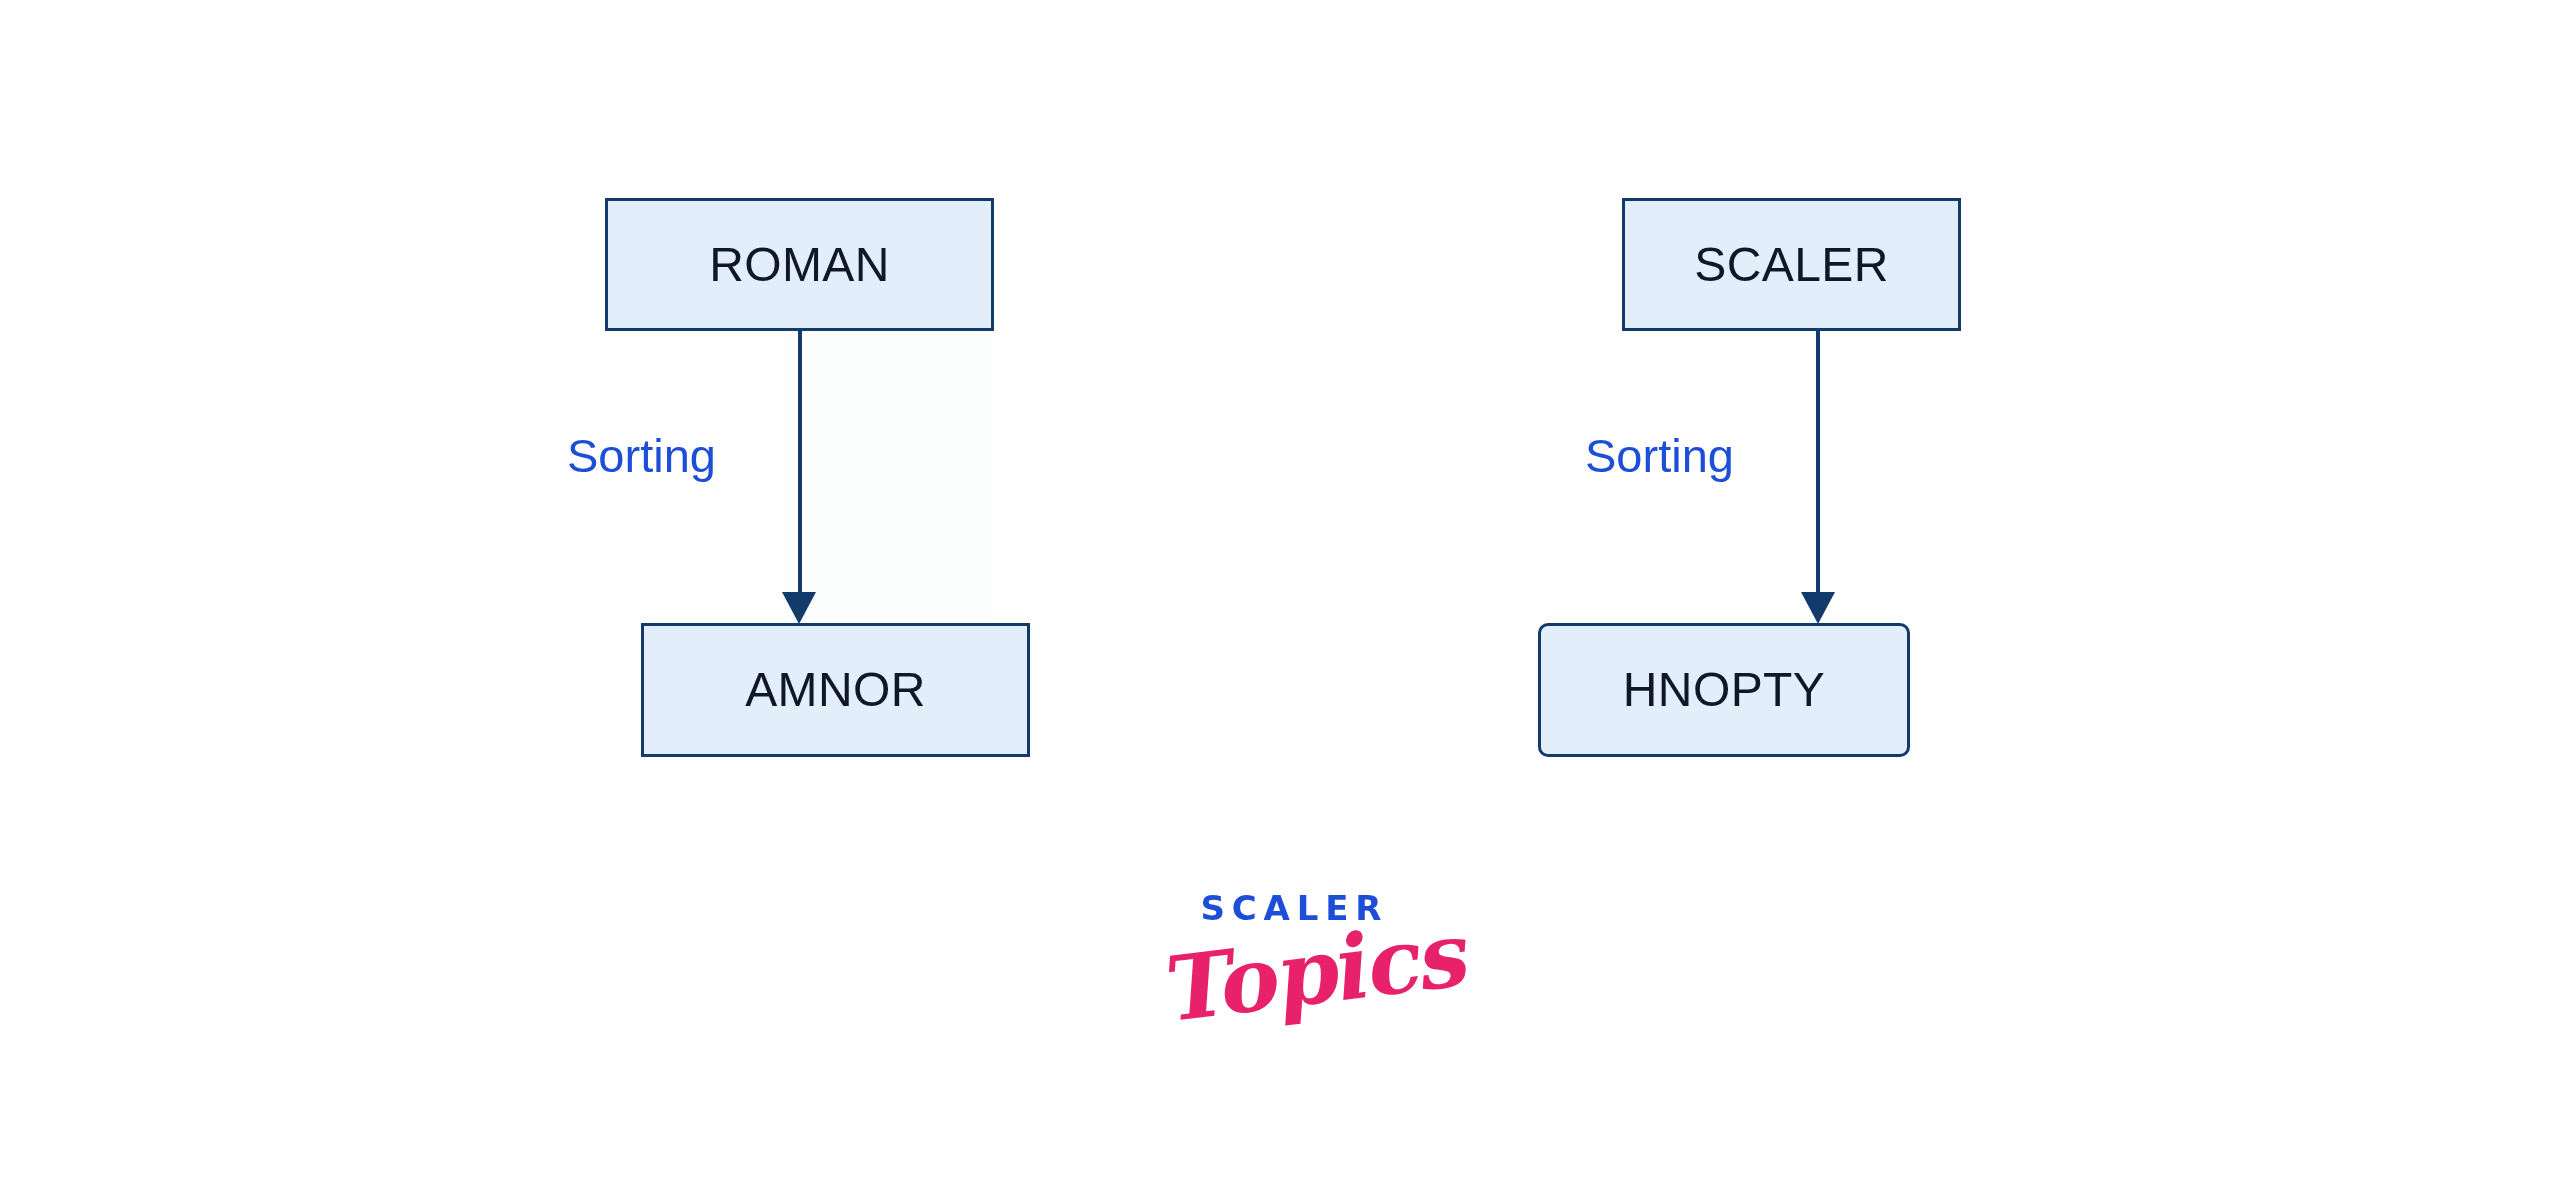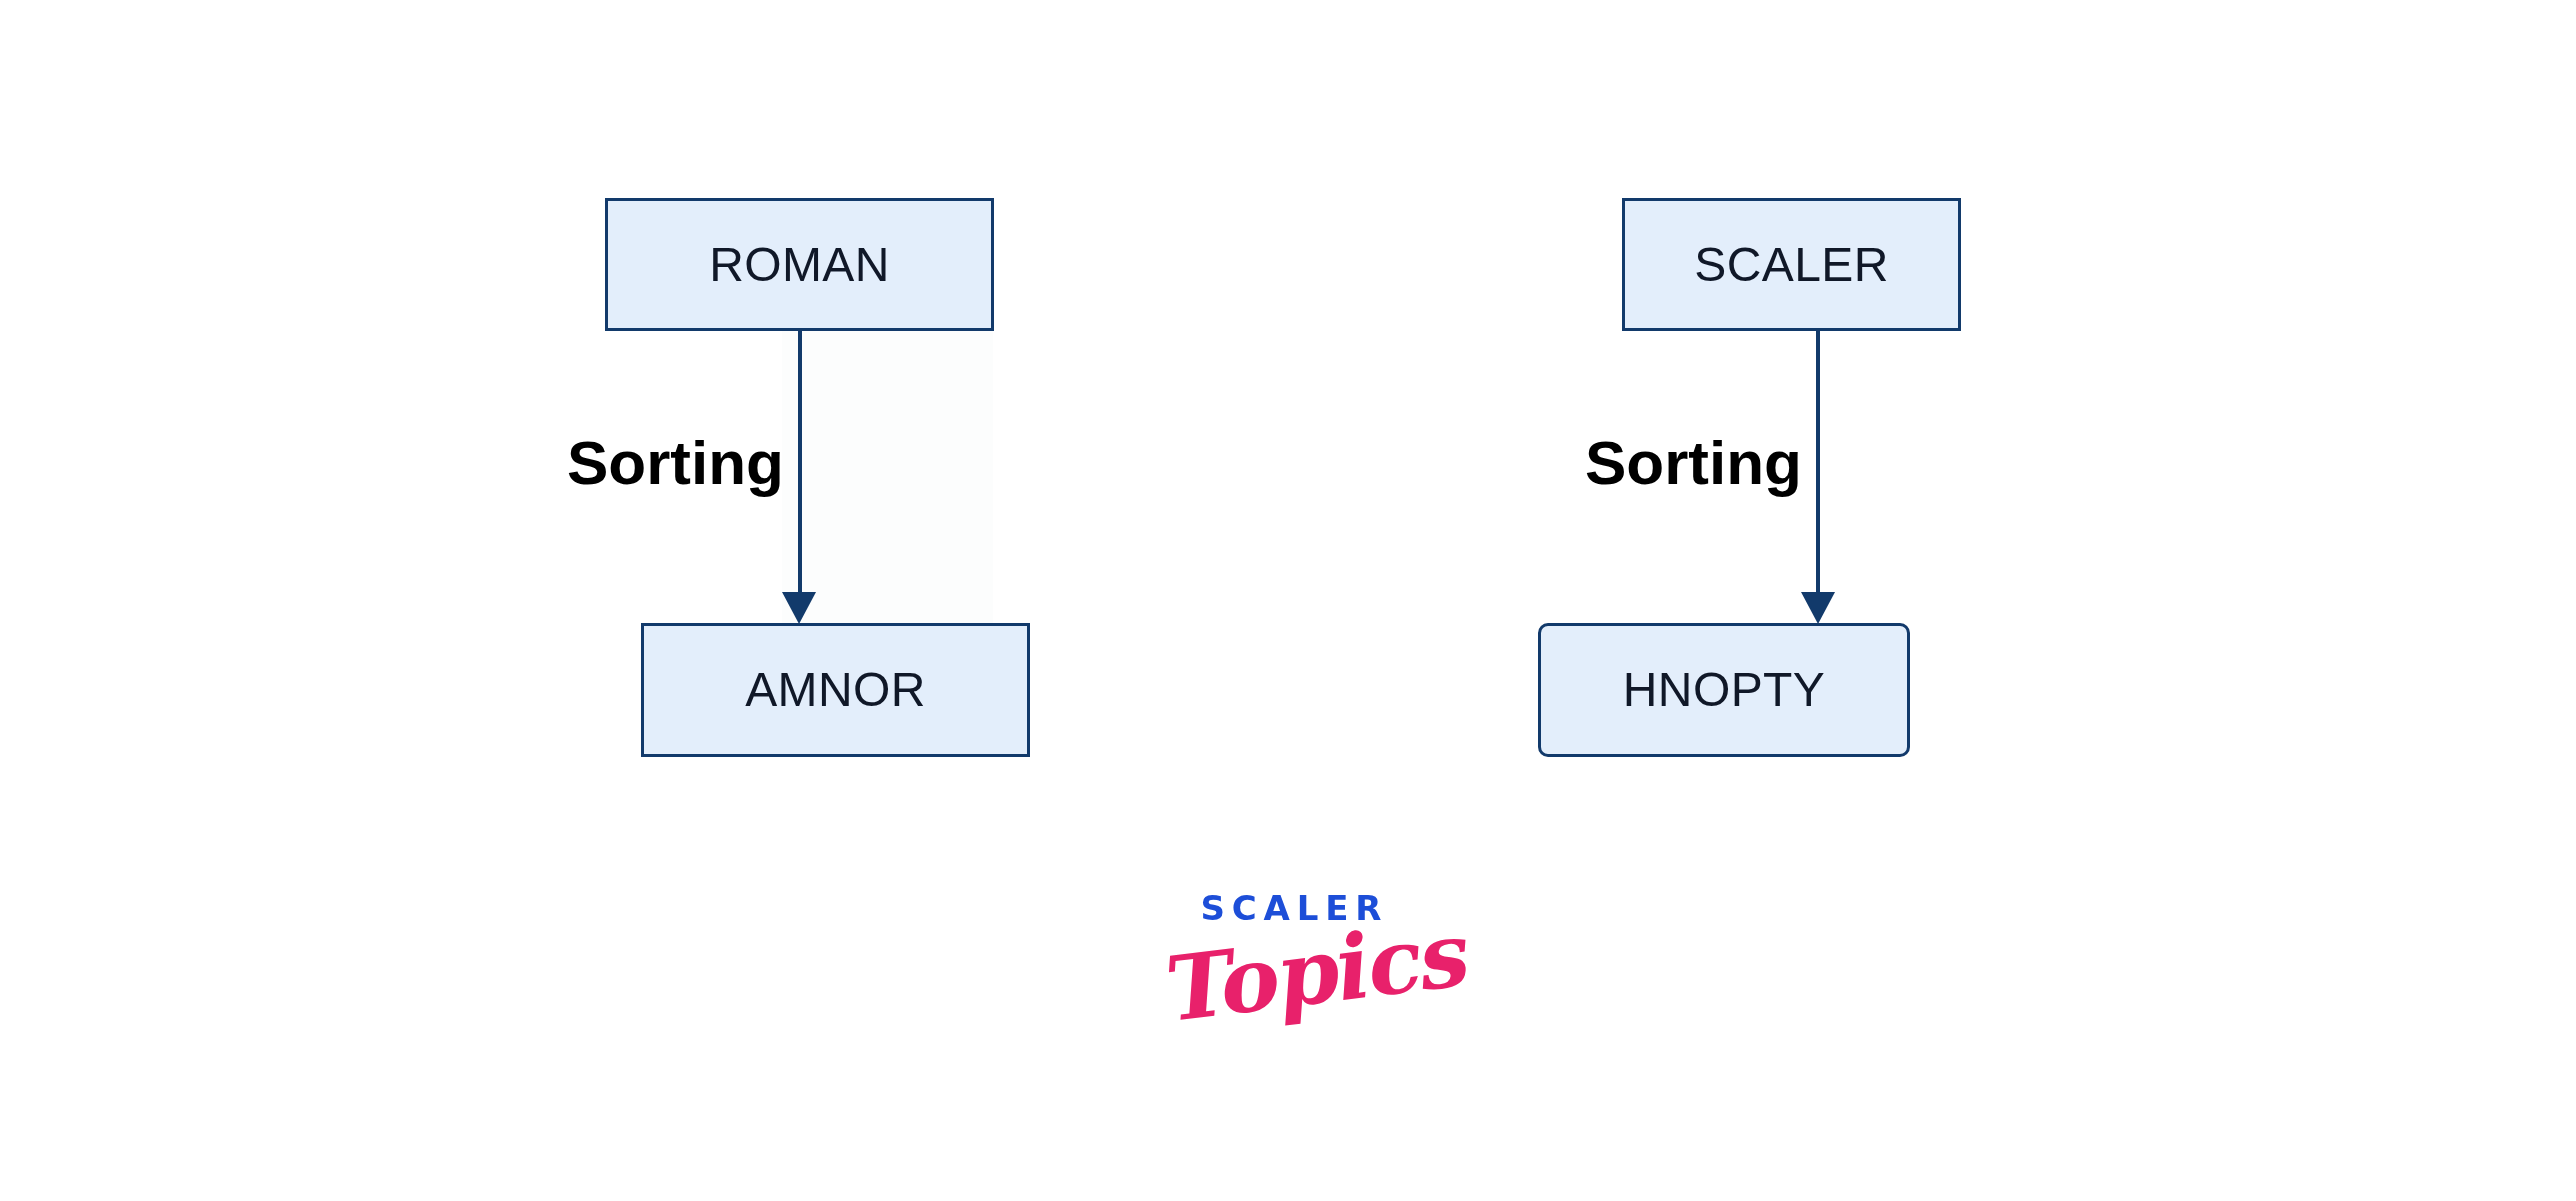--- a/index.html
+++ b/index.html
@@ -49,23 +49,23 @@
   .edge-arrowhead {
     position: absolute;
     width: 0;
     height: 0;
     border-left: 17.4px solid transparent;
     border-right: 17.4px solid transparent;
     border-top: 32px solid #123a6b;
   }
   .edge-label {
     position: absolute;
-    color: #000000;
-    font-size: 62px;
-    font-weight: 700;
+    color: #1d4ed8;
+    font-size: 47px;
+    font-weight: 400;
     line-height: 1;
     white-space: nowrap;
   }
   
   .logo {
     position: absolute;
     text-align: center;
   }
   .logo-word {
     color: #1d4ed8;

